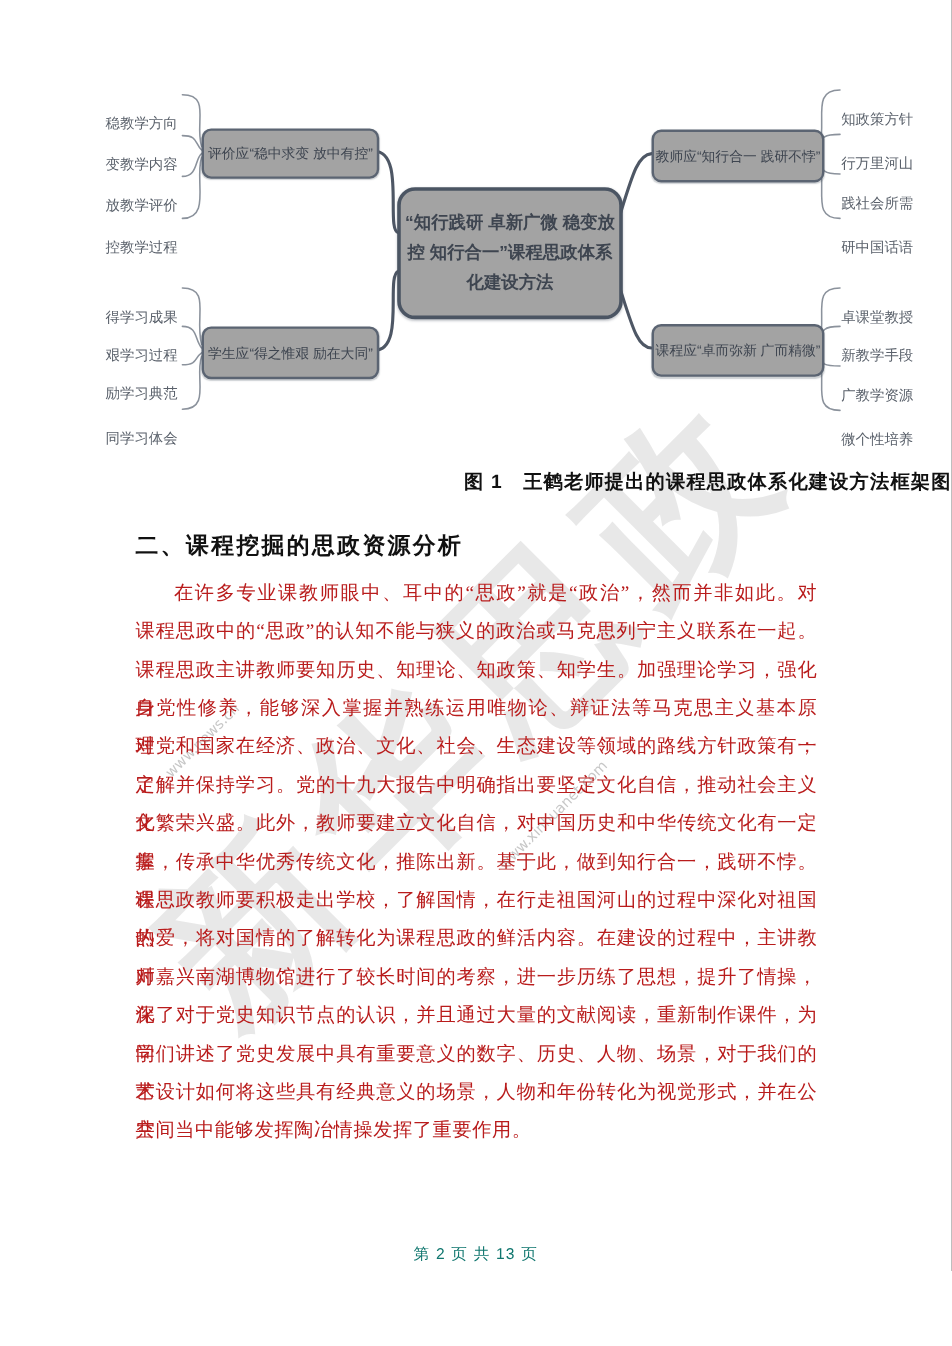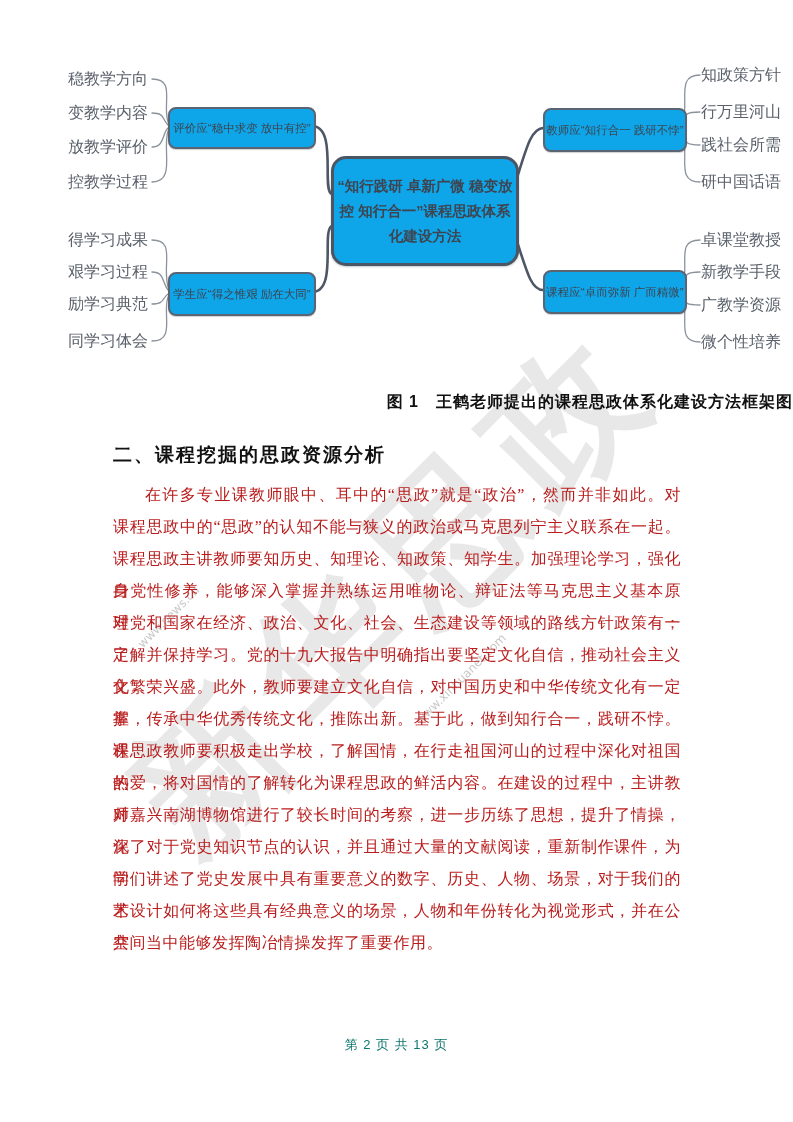--- a/index.html
+++ b/index.html
@@ -33,43 +33,44 @@
     white-space:nowrap;pointer-events:none;
   }
   .wm-url.u1{left:128px;top:610px;}
   .wm-url.u2{left:400px;top:672px;}
   
   .mm-svg{position:absolute;left:0;top:0;width:793px;height:1122px;}
   .mm-node{
     position:absolute;
     border:2px solid #5b6472;
     border-radius:8px;
-    background:#0ea5e9;
+    background:#a3a3a3;
     display:flex;align-items:center;justify-content:center;
     font-family:"Liberation Sans","DejaVu Sans",sans-serif;
     font-size:11.5px;color:#3e4550;
     white-space:nowrap;
     box-shadow:0 1px 1px rgba(60,70,85,0.25);
   }
   .mm-node.central{
     border-width:3px;border-color:#4b5563;border-radius:15px;
     font-size:14.5px;font-weight:bold;
     flex-direction:column;line-height:25px;
     box-shadow:0 1px 2px rgba(60,70,85,0.3);
   }
   .mm-node.n-eval   {left:168px;top:107px;width:144px;height:38px;}
   .mm-node.n-teacher{left:543px;top:108px;width:140px;height:40px;}
   .mm-node.n-student{left:168px;top:272px;width:144px;height:40px;}
   .mm-node.n-course {left:543px;top:270px;width:140px;height:40px;}
   .mm-node.central  {left:331px;top:156px;width:182px;height:104px;}
   .mm-leaf{
     position:absolute;width:92px;
     font-family:"Liberation Sans","DejaVu Sans",sans-serif;
-    font-size:16px;line-height:14px;color:#5a616b;
+    font-size:12px;line-height:14px;color:#5a616b;
     white-space:nowrap;
+    margin-top:24px;
   }
   .mm-leaf.l{left:56px;text-align:right;}
   .mm-leaf.r{left:701px;text-align:left;}
   
   .caption{
     position:absolute;left:0;top:392px;width:793px;
     text-align:right;font-weight:bold;font-size:16px;color:#111;
     font-family:"Liberation Sans","DejaVu Sans",sans-serif;
     letter-spacing:1px;
   }

